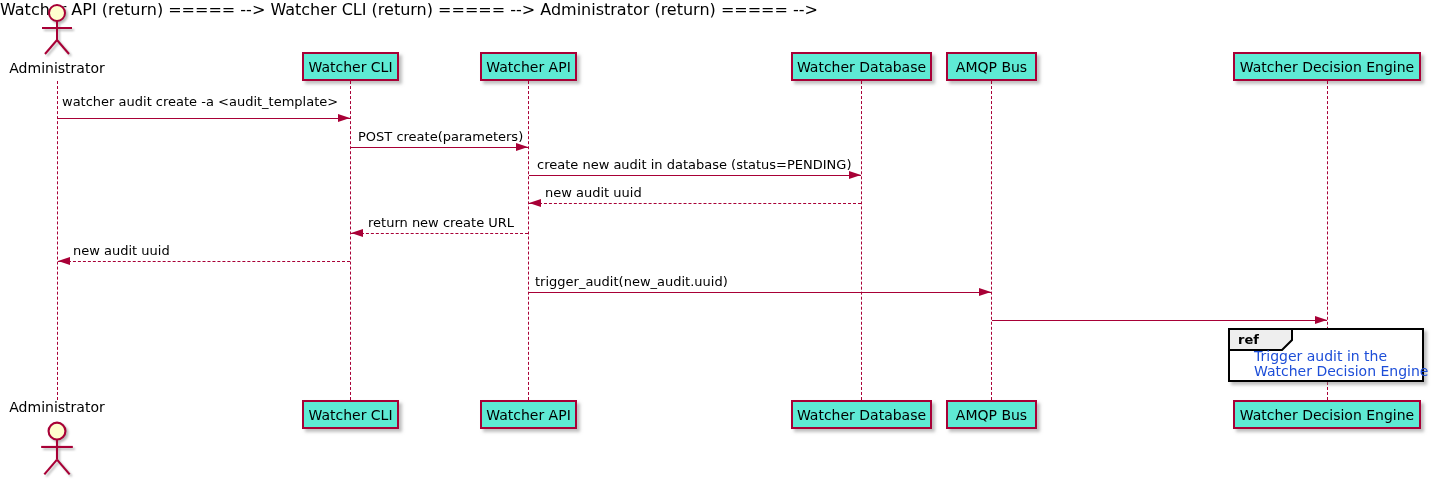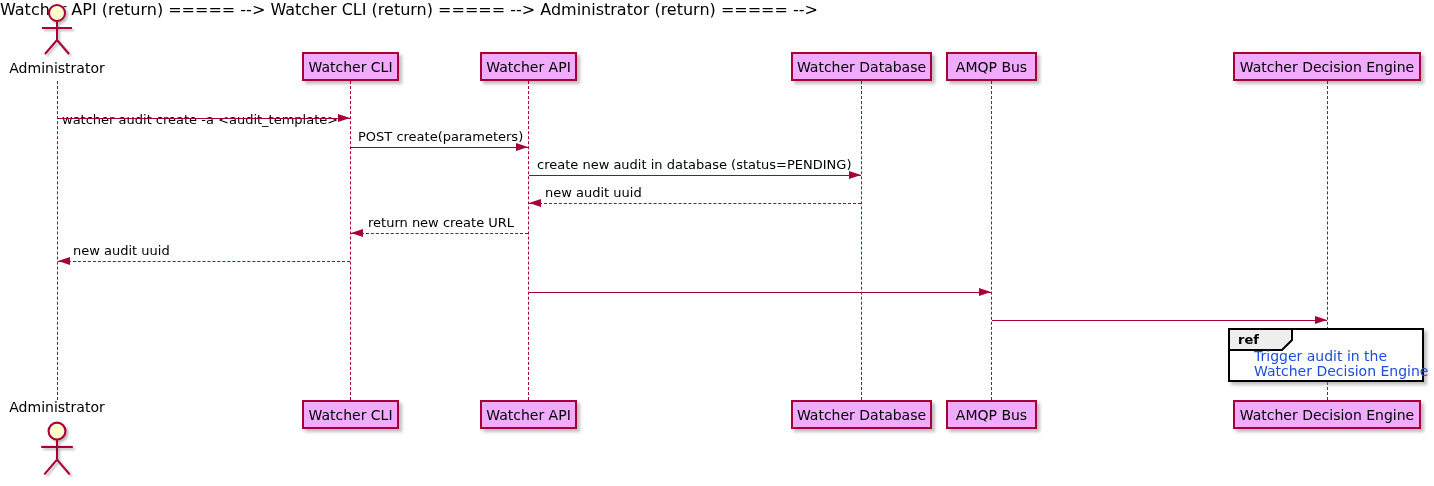--- a/index.html
+++ b/index.html
@@ -7,21 +7,21 @@
   .canvas {
     position: relative;
     width: 1434px;
     height: 486px;
     background: #ffffff;
     overflow: hidden;
   }
   .pbox {
     position: absolute;
     height: 29px;
-    background: #f0abfc;
+    background: #5eead4;
     border: 2px solid #A80036;
     box-shadow: 3px 3px 3px rgba(140,140,140,0.55);
     display: flex;
     align-items: center;
     justify-content: center;
     font-size: 14px;
     color: #000000;
     white-space: nowrap;
   }
   .lifeline {
@@ -112,21 +112,21 @@
 
   
   <div class="lifeline" style="left:57px;"></div>
   <div class="lifeline" style="left:350px;"></div>
   <div class="lifeline" style="left:528px;"></div>
   <div class="lifeline" style="left:861px;"></div>
   <div class="lifeline" style="left:991px;"></div>
   <div class="lifeline" style="left:1327px;"></div>
 
   
-  <span class="mlabel" style="left:62px; top:112px;">watcher audit create -a &lt;audit_template&gt;</span>
+  <span class="mlabel" style="left:62px; top:94px;">watcher audit create -a &lt;audit_template&gt;</span>
   <div class="mline" style="left:58px; top:118px; width:292px;"></div>
   <div class="ah r" style="left:338px; top:114px;"></div>
 
   
   <span class="mlabel" style="left:358px; top:129px;">POST create(parameters)</span>
   <div class="mline" style="left:351px; top:147px; width:177px;"></div>
   <div class="ah r" style="left:516px; top:143px;"></div>
 
   
   <span class="mlabel" style="left:537px; top:157px;text-align:center;">create new audit in database (status=PENDING)</span>
@@ -142,20 +142,21 @@
   <span class="mlabel" style="left:368px; top:215px;">return new create URL</span>
   <div class="mline dashed" style="left:351px; top:233px; width:177px;"></div>
   <div class="ah l" style="left:351px; top:229px;"></div>
 
    Administrator (return) ===== --&gt;
   <span class="mlabel" style="left:73px; top:243px;">new audit uuid</span>
   <div class="mline dashed" style="left:58px; top:261px; width:292px;"></div>
   <div class="ah l" style="left:58px; top:257px;"></div>
 
   
+  <span class="mlabel" style="left:535px; top:274px;">trigger_audit(new_audit.uuid)</span>
   <div class="mline" style="left:529px; top:292px; width:462px;"></div>
   <div class="ah r" style="left:979px; top:288px;"></div>
 
   
   <div class="mline" style="left:992px; top:320px; width:335px;"></div>
   <div class="ah r" style="left:1315px; top:316px;"></div>
 
   
   <div class="ref-frame">
     <svg class="ref-pentagon" width="66" height="23" viewBox="0 0 66 23">

